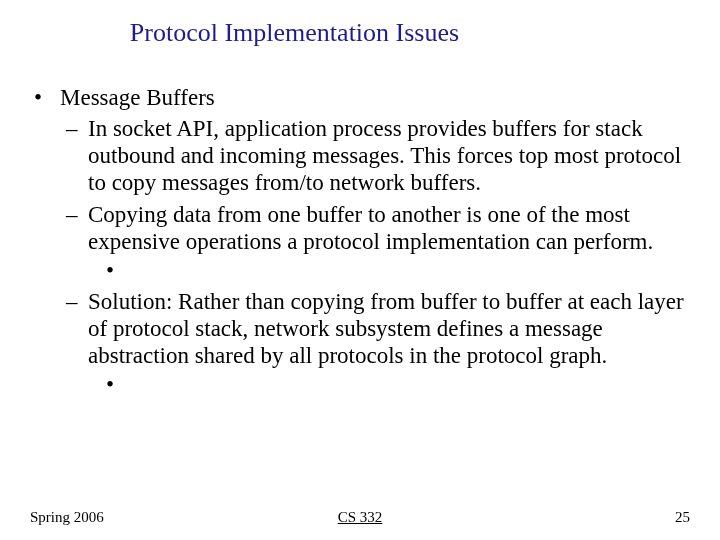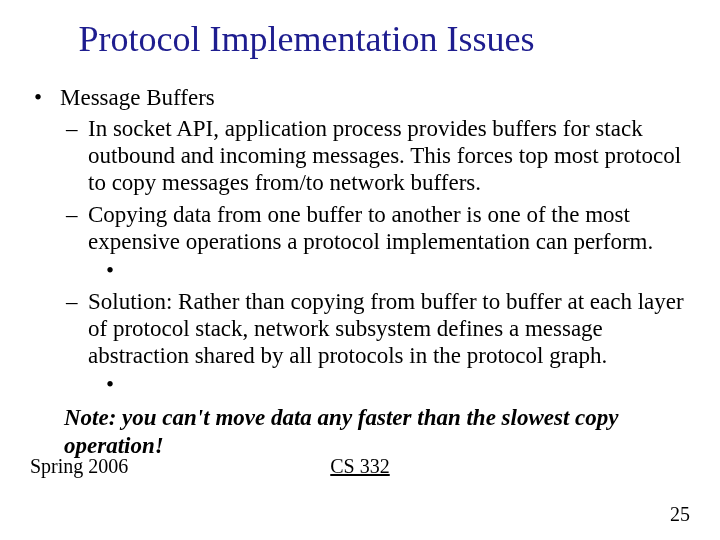--- a/index.html
+++ b/index.html
@@ -14,24 +14,24 @@
   }
   .slide {
     position: relative;
     width: 720px;
     height: 540px;
     box-sizing: border-box;
   }
   .title {
     position: absolute;
     top: 18px;
-    left: 16px;
+    left: 4px;
     width: 581px;
     text-align: center;
-    font-size: 36px;
+    font-size: 26px;
     color: #1e1d8f;
     font-weight: 400;
   }
   .body {
     position: absolute;
     top: 80px;
     left: 30px;
     width: 660px;
     font-size: 23px;
     line-height: 1.18;
@@ -78,34 +78,33 @@
     margin-top: 6px;
     padding-left: 34px;
     font-style: italic;
     font-weight: bold;
   }
   .footer {
     position: absolute;
     bottom: 14px;
     left: 30px;
     width: 660px;
-    font-size: 20px;
+    font-size: 15px;
     display: flex;
     justify-content: space-between;
   }
   .footer .center {
     position: absolute;
     left: 0;
     width: 660px;
     text-align: center;
     text-decoration: underline;
   }
   .footer .right {
     margin-left: auto;
-    margin-top: 48px;
   }
 </style>
 </head>
 <body>
 
 <div class="slide">
 
   <div class="title">Protocol Implementation Issues</div>
 
   <div class="body">
@@ -131,21 +130,20 @@
 
     <div class="lvl2">
       <div class="dash">–</div>
       <div class="text">Solution: Rather than copying from buffer to buffer at each layer of protocol stack, network subsystem defines a message abstraction shared by all protocols in the protocol graph.</div>
     </div>
 
     <div class="lvl3">
       <div class="dot">•</div>
     </div>
 
-    <div class="note">Note: you can't move data any faster than the slowest copy operation!</div>
 
   </div>
 
   <div class="footer">
     <span>Spring 2006</span>
     <span class="center">CS 332</span>
     <span class="right">25</span>
   </div>
 
 </div>

